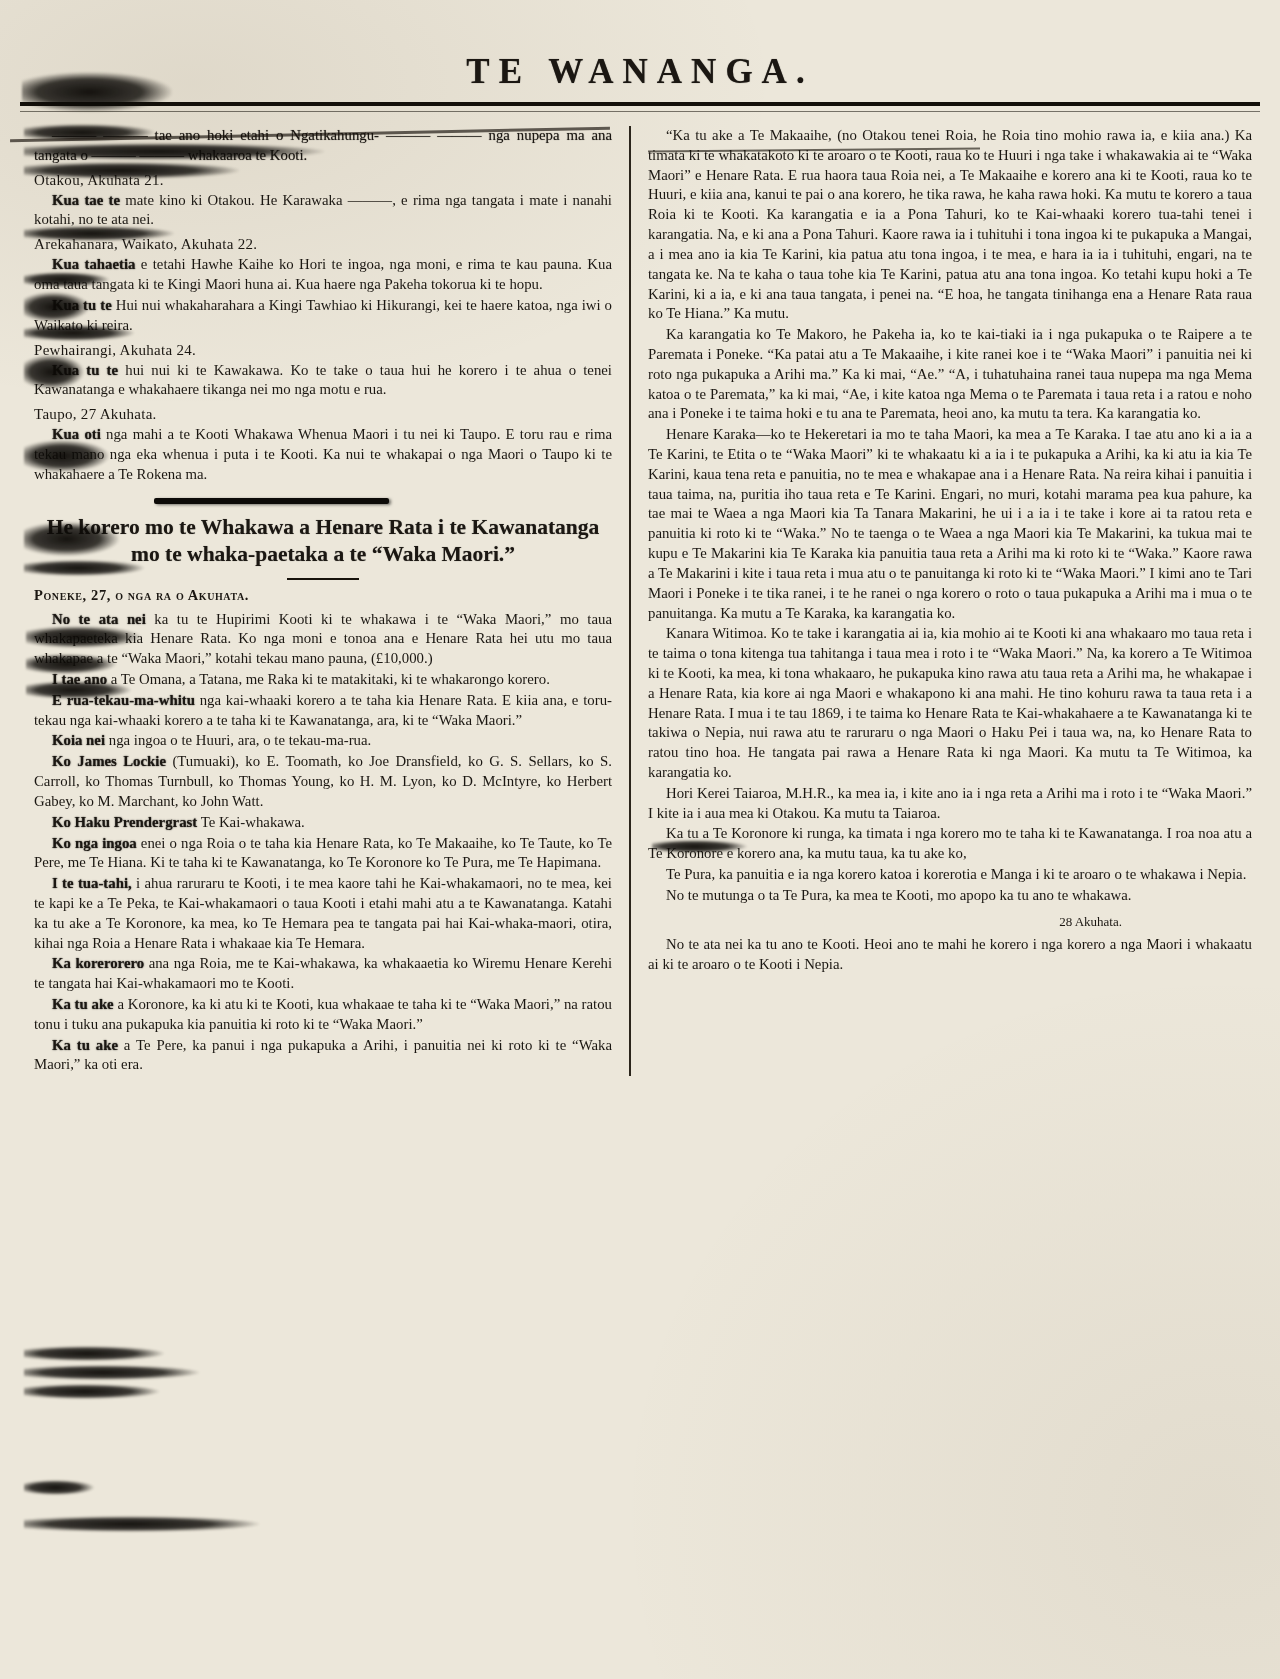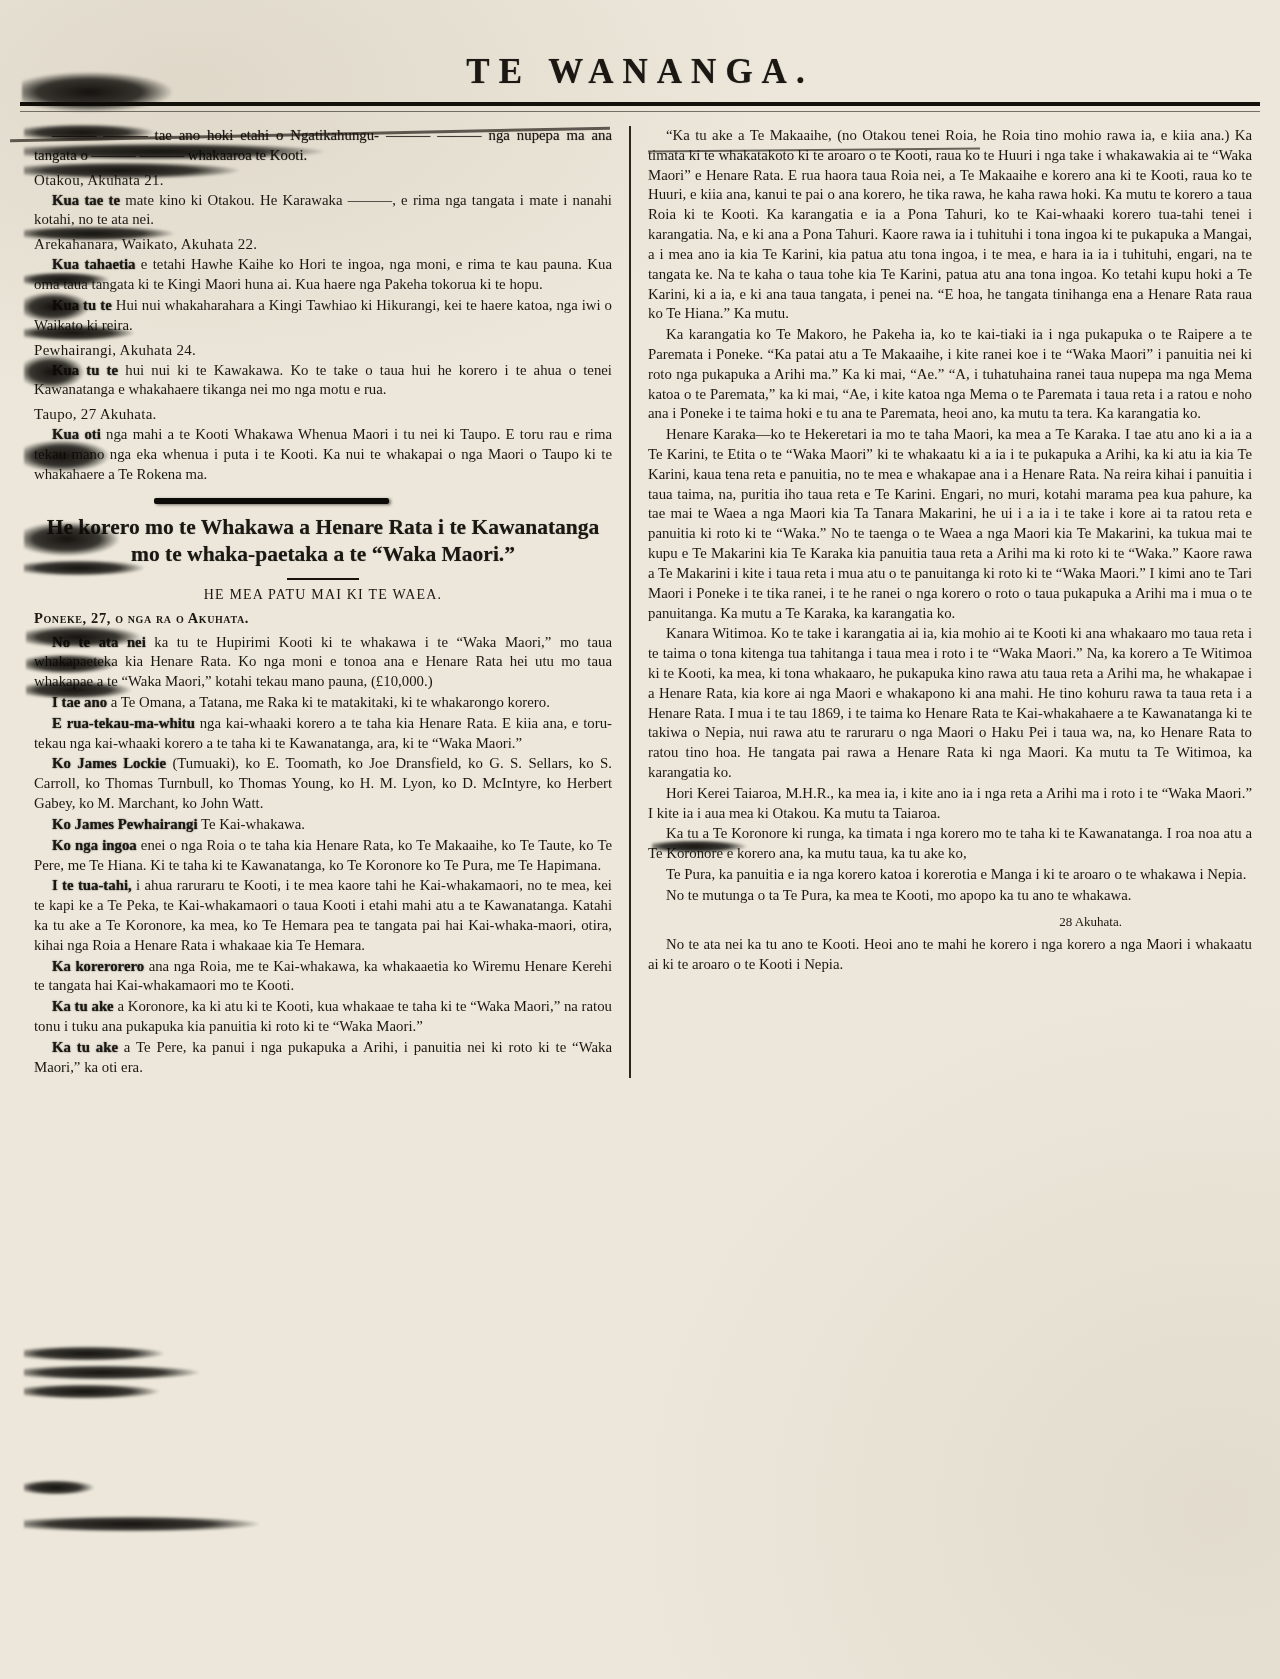--- a/index.html
+++ b/index.html
@@ -93,28 +93,28 @@
       <div class="dateline">Pewhairangi, Akuhata 24.</div>
       <p class="body"><b class="lead">Kua tu te</b><span> hui nui ki te Kawakawa. Ko te take o taua hui he korero i te ahua o tenei Kawanatanga e whakahaere tikanga nei mo nga motu e rua.</span></p>
 
       <div class="dateline">Taupo, 27 Akuhata.</div>
       <p class="body"><b class="lead">Kua oti</b><span> nga mahi a te Kooti Whakawa Whenua Maori i tu nei ki Taupo. E toru rau e rima tekau mano nga eka whenua i puta i te Kooti. Ka nui te whakapai o nga Maori o Taupo ki te whakahaere a Te Rokena ma.</span></p>
 
       <div class="section-bar"></div>
 
       <h2 class="headline">He korero mo te Whakawa a Henare Rata i te Kawanatanga mo te whaka-paetaka a te “Waka Maori.”</h2>
       <hr class="small-rule">
-      <div class="subhead">HE MEA PATU MAI KI TE WAEA.</div>
       <div class="article-dateline">Poneke, 27, o nga ra o Akuhata.</div>
 
       <p class="body"><b class="lead">No te ata nei</b><span> ka tu te Hupirimi Kooti ki te whakawa i te “Waka Maori,” mo taua whakapaeteka kia Henare Rata. Ko nga moni e tonoa ana e Henare Rata hei utu mo taua whakapae a te “Waka Maori,” kotahi tekau mano pauna, (£10,000.)</span></p>
       <p class="body"><b class="lead">I tae ano</b><span> a Te Omana, a Tatana, me Raka ki te matakitaki, ki te whakarongo korero.</span></p>
       <p class="body"><b class="lead">E rua-tekau-ma-whitu</b><span> nga kai-whaaki korero a te taha kia Henare Rata. E kiia ana, e toru-tekau nga kai-whaaki korero a te taha ki te Kawanatanga, ara, ki te “Waka Maori.”</span></p>
+      <p class="body"><b class="lead">Koia nei</b><span> nga ingoa o te Huuri, ara, o te tekau-ma-rua.</span></p>
       <p class="body"><b class="lead">Ko James Lockie</b><span> (Tumuaki), ko E. Toomath, ko Joe Dransfield, ko G. S. Sellars, ko S. Carroll, ko Thomas Turnbull, ko Thomas Young, ko H. M. Lyon, ko D. McIntyre, ko Herbert Gabey, ko M. Marchant, ko John Watt.</span></p>
-      <p class="body"><b class="lead">Ko James Pewhairangi</b><span> Te Kai-whakawa.</span></p>
+      <p class="body"><b class="lead">Ko Haku Prendergrast</b><span> Te Kai-whakawa.</span></p>
       <p class="body"><b class="lead">Ko nga ingoa</b><span> enei o nga Roia o te taha kia Henare Rata, ko Te Makaaihe, ko Te Taute, ko Te Pere, me Te Hiana. Ki te taha ki te Kawanatanga, ko Te Koronore ko Te Pura, me Te Hapimana.</span></p>
       <p class="body"><b class="lead">I te tua-tahi,</b><span> i ahua raruraru te Kooti, i te mea kaore tahi he Kai-whakamaori, no te mea, kei te kapi ke a Te Peka, te Kai-whakamaori o taua Kooti i etahi mahi atu a te Kawanatanga. Katahi ka tu ake a Te Koronore, ka mea, ko Te Hemara pea te tangata pai hai Kai-whaka-maori, otira, kihai nga Roia a Henare Rata i whakaae kia Te Hemara.</span></p>
       <p class="body"><b class="lead">Ka korerorero</b><span> ana nga Roia, me te Kai-whakawa, ka whakaaetia ko Wiremu Henare Kerehi te tangata hai Kai-whakamaori mo te Kooti.</span></p>
       <p class="body"><b class="lead">Ka tu ake</b><span> a Koronore, ka ki atu ki te Kooti, kua whakaae te taha ki te “Waka Maori,” na ratou tonu i tuku ana pukapuka kia panuitia ki roto ki te “Waka Maori.”</span></p>
       <p class="body"><b class="lead">Ka tu ake</b><span> a Te Pere, ka panui i nga pukapuka a Arihi, i panuitia nei ki roto ki te “Waka Maori,” ka oti era.</span></p>
     </div>
 
     <div class="col-divider"></div>
 
     <div class="col-right">

